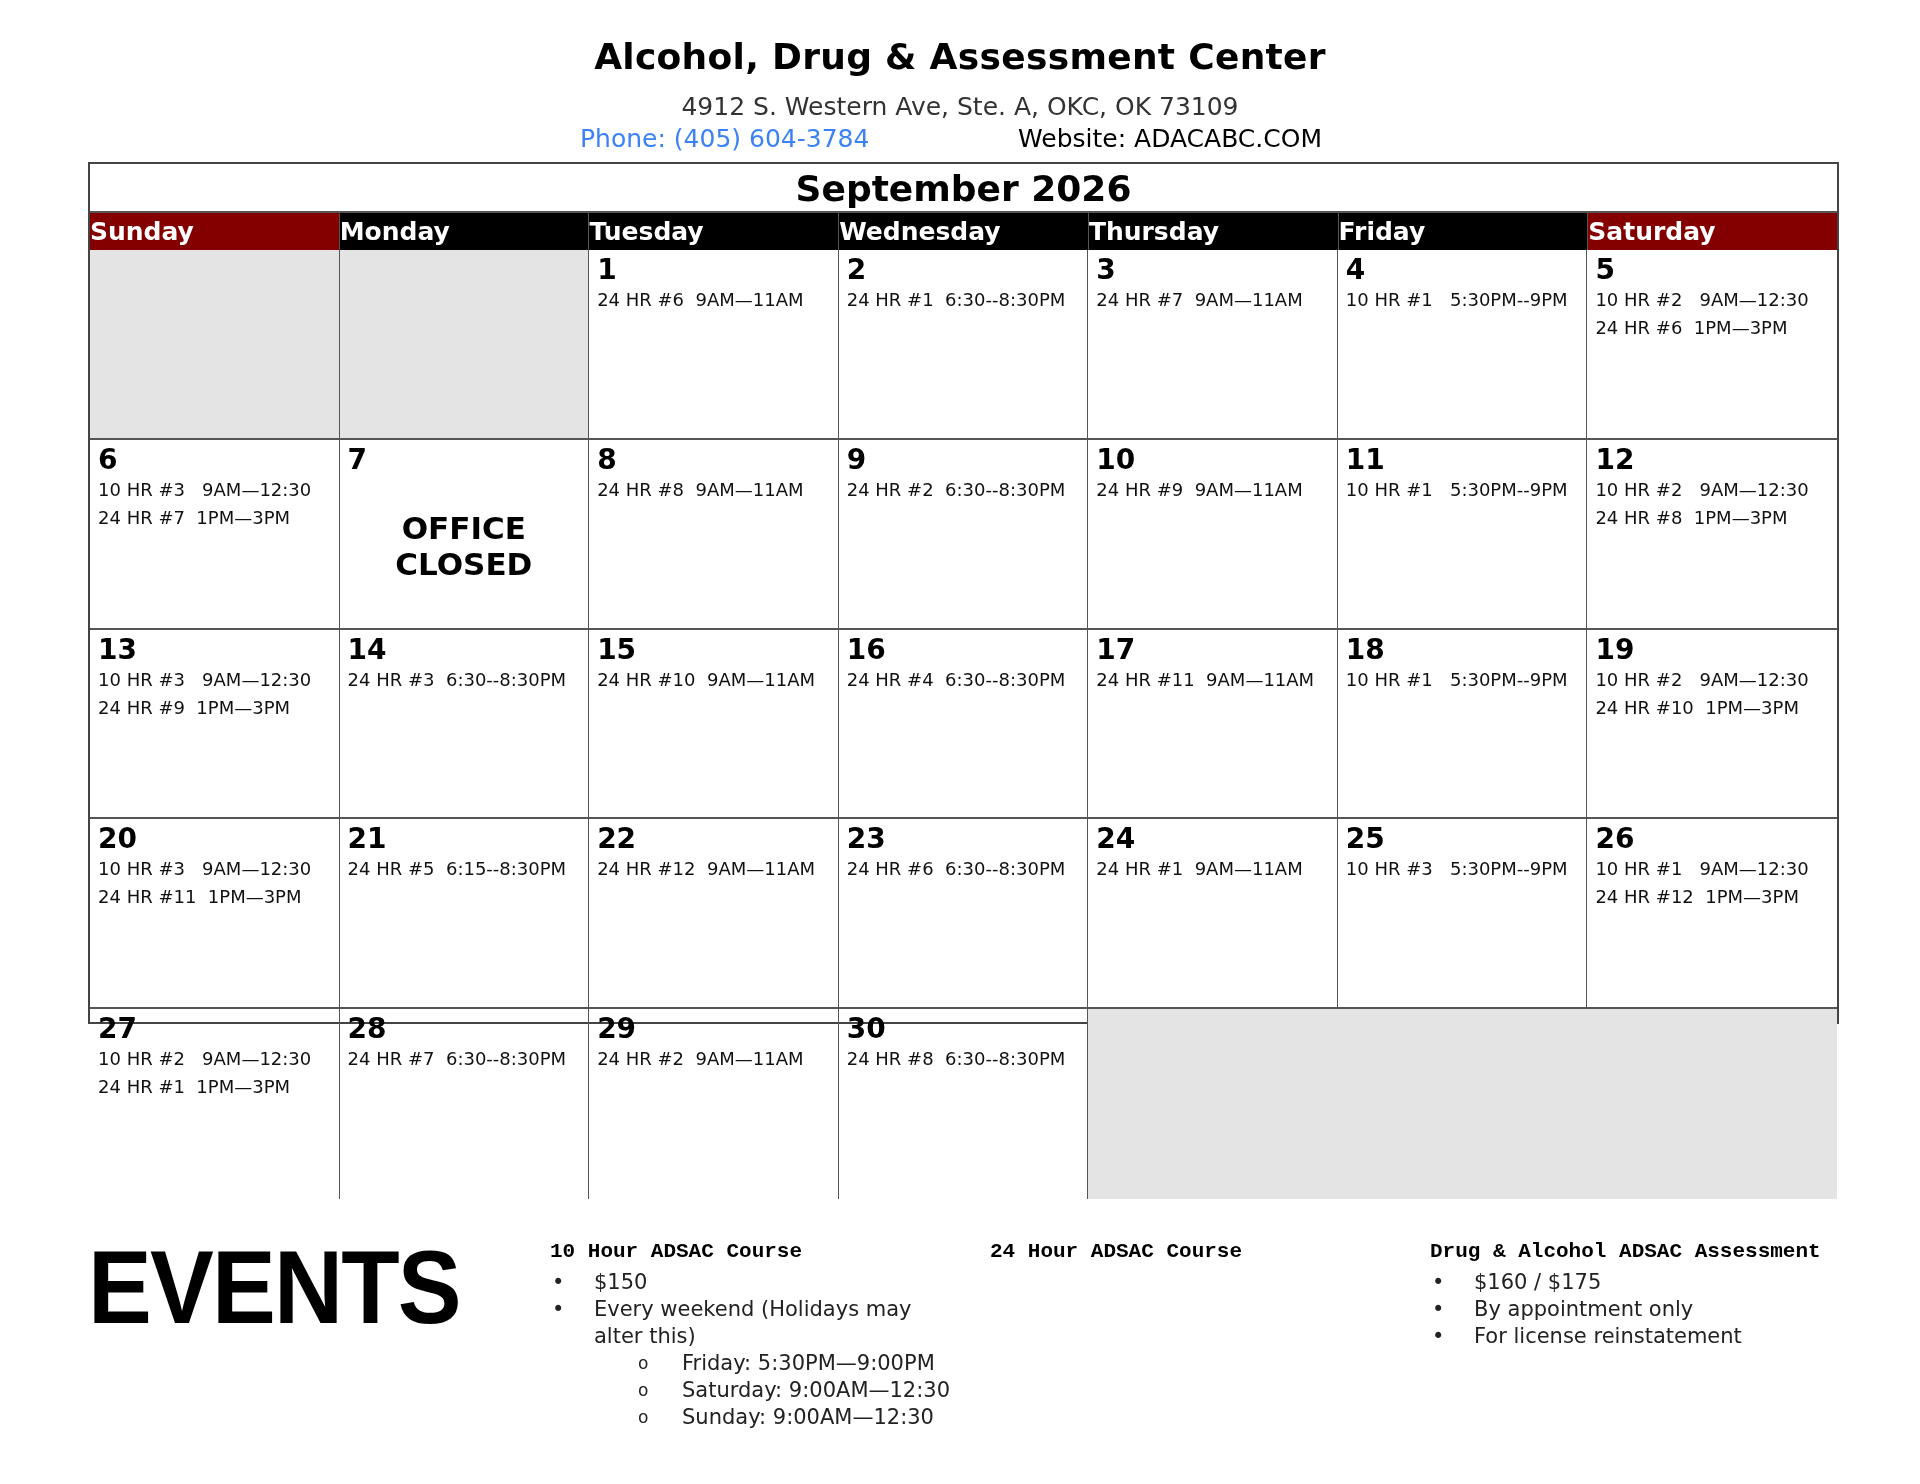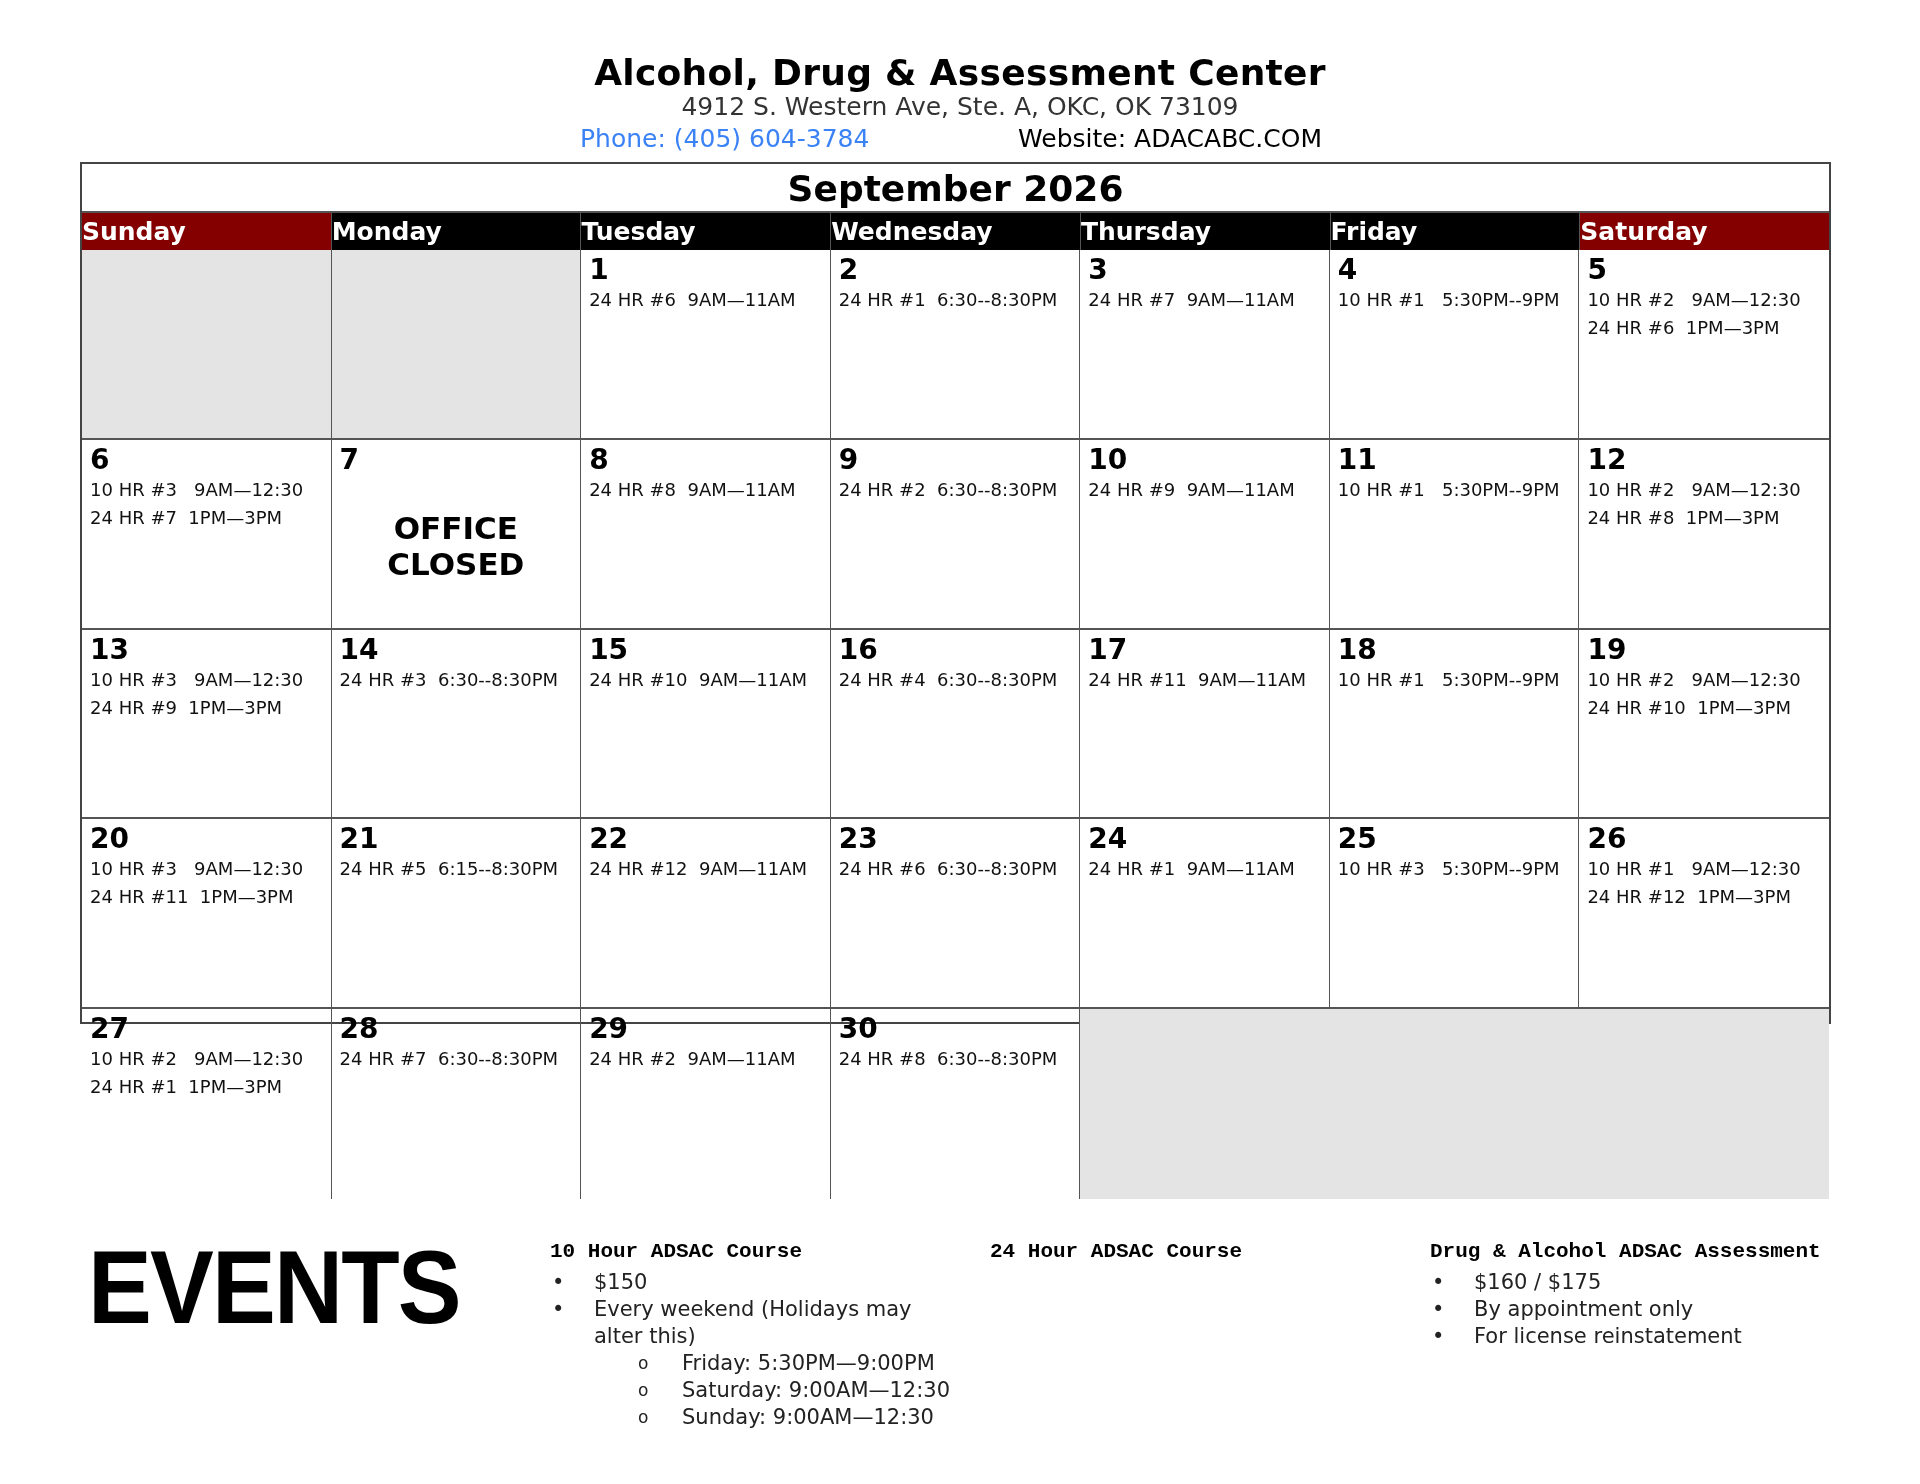--- a/index.html
+++ b/index.html
@@ -1,22 +1,22 @@
 <!DOCTYPE html>
 <html><head>
 <meta charset="utf-8">
 <style>
   html, body { margin:0; padding:0; background:#ffffff; }
   body { width:1920px; height:1484px; position:relative; overflow:hidden; font-family:"DejaVu Sans", sans-serif; color:#000; }
-  .hdr-title { position:absolute; left:0; width:1920px; top:52px; text-align:center; font-size:36px; font-weight:bold; letter-spacing:0.3px; }
+  .hdr-title { position:absolute; left:0; width:1920px; top:36px; text-align:center; font-size:36px; font-weight:bold; letter-spacing:0.3px; }
   .hdr-addr { position:absolute; left:0; width:1920px; top:92px; text-align:center; font-size:25px; color:#333; }
   .hdr-phone { position:absolute; left:580px; top:124px; font-size:25px; color:#3b82f6; }
   .hdr-web { position:absolute; left:1018px; top:124px; font-size:25px; color:#000000; }
 
-  .cal { position:absolute; left:80px; top:162px; width:1751px; height:862px; border:2px solid #444; box-sizing:border-box; }
+  .cal { position:absolute; left:88px; top:162px; width:1751px; height:862px; border:2px solid #444; box-sizing:border-box; }
   .cal-title { position:absolute; left:0; top:0; width:100%; height:49px; text-align:center; font-size:36px; font-weight:bold; line-height:50px; border-bottom:2px solid #555; box-sizing:border-box; }
   .dow-row { position:absolute; left:0; top:49px; width:100%; height:37px; display:flex; }
   .dow { flex:1; text-align:left; color:#fff; font-weight:bold; font-size:25px; line-height:38px; background:#000; border-right:1px solid #555; box-sizing:border-box; }
   .dow:last-child { border-right:none; }
   .dow.weekend { background:#840000; }
   .grid { position:absolute; left:0; top:86px; width:100%; height:949px; display:grid; grid-template-columns:repeat(7, 1fr); grid-template-rows:repeat(5, 1fr); }
   .cell { border-right:1.5px solid #555; border-bottom:2px solid #555; box-sizing:border-box; padding:4px 8px; position:relative; overflow:hidden; }
   .cell.col7 { border-right:none; }
   .cell.row5 { border-bottom:none; }
   .cell.empty { background:#e4e4e4; }

